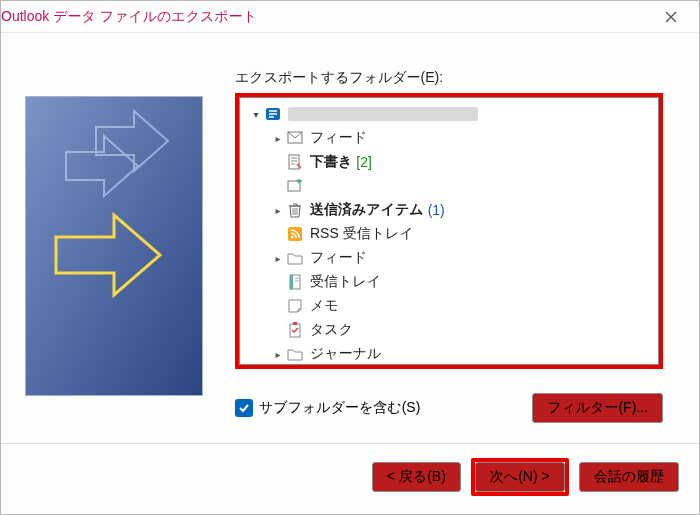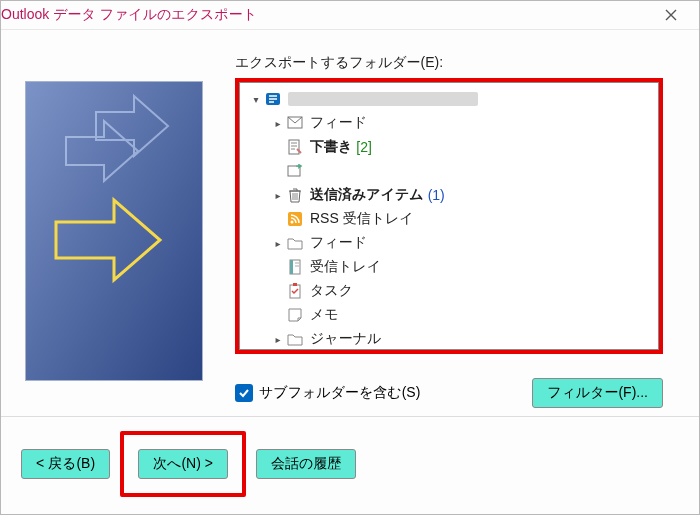--- a/index.html
+++ b/index.html
@@ -96,34 +96,34 @@
     font-size: 14px;
   }
   .cb {
     width: 18px; height: 18px; border-radius: 3px;
     background: #0067c0;
     display: flex; align-items: center; justify-content: center;
   }
   .btn {
     font-size: 14px;
     padding: 5px 14px;
-    background: #5eead4;
+    background: #b91c1c;
     border: 1px solid #8a8a8a;
     border-radius: 3px;
     cursor: pointer;
   }
   .footer {
     border-top: 1px solid #ddd;
     padding: 14px 20px 18px;
-    display: flex; gap: 10px;
+    display: flex; justify-content: flex-end; gap: 10px;
     align-items:center;
   }
   .btn-next-wrap {
     border: 4px solid #e60000;
-    padding: 14px;
+    padding: 0;
     border-radius: 2px;
   }
   .pad-l0 { padding-left: 8px; }
   .pad-l1 { padding-left: 30px; }
   .pad-l2 { padding-left: 46px; }
 </style>
 </head>
 <body>
 
 <div class="dialog">
@@ -247,37 +247,37 @@
                   <rect x="2" y="1" width="10" height="14" fill="#fff" stroke="#888"></rect>
                   <rect x="2" y="1" width="3" height="14" fill="#6aa"></rect>
                   <path d="M7 4h4M7 7h4" stroke="#aaa"></path>
                 </svg>
             </span>
             <span>受信トレイ</span>
           </div>
 
           <div class="tree-item pad-l2">
             <span class="ico">
+              <svg width="14" height="14" viewBox="0 0 14 14">
+                  <path d="M1 1h12v9l-3 3H1z" fill="#fff" stroke="#888"></path>
+                  <path d="M10 13v-3h3" stroke="#888" fill="none"></path>
+                </svg>
+            </span>
+            <span>メモ</span>
+          </div>
+
+          <div class="tree-item pad-l2">
+            <span class="ico">
               <svg width="14" height="16" viewBox="0 0 14 16">
                   <rect x="2" y="2" width="10" height="13" fill="#fff" stroke="#888"></rect>
                   <rect x="5" y="0" width="4" height="3" fill="#d44"></rect>
                   <path d="M4 8l2 2 4-4" stroke="#d44" stroke-width="1.5" fill="none"></path>
                 </svg>
             </span>
             <span>タスク</span>
-          </div>
-
-          <div class="tree-item pad-l2">
-            <span class="ico">
-              <svg width="14" height="14" viewBox="0 0 14 14">
-                  <path d="M1 1h12v9l-3 3H1z" fill="#fff" stroke="#888"></path>
-                  <path d="M10 13v-3h3" stroke="#888" fill="none"></path>
-                </svg>
-            </span>
-            <span>メモ</span>
           </div>
 
           <div class="tree-item pad-l1">
             <span class="chev">▸</span>
             <span class="ico">
               <svg width="16" height="14" viewBox="0 0 16 14">
                   <path d="M1 3h5l2 2h7v8H1z" fill="#fff" stroke="#888"></path>
                 </svg>
             </span>
             <span>ジャーナル</span>

